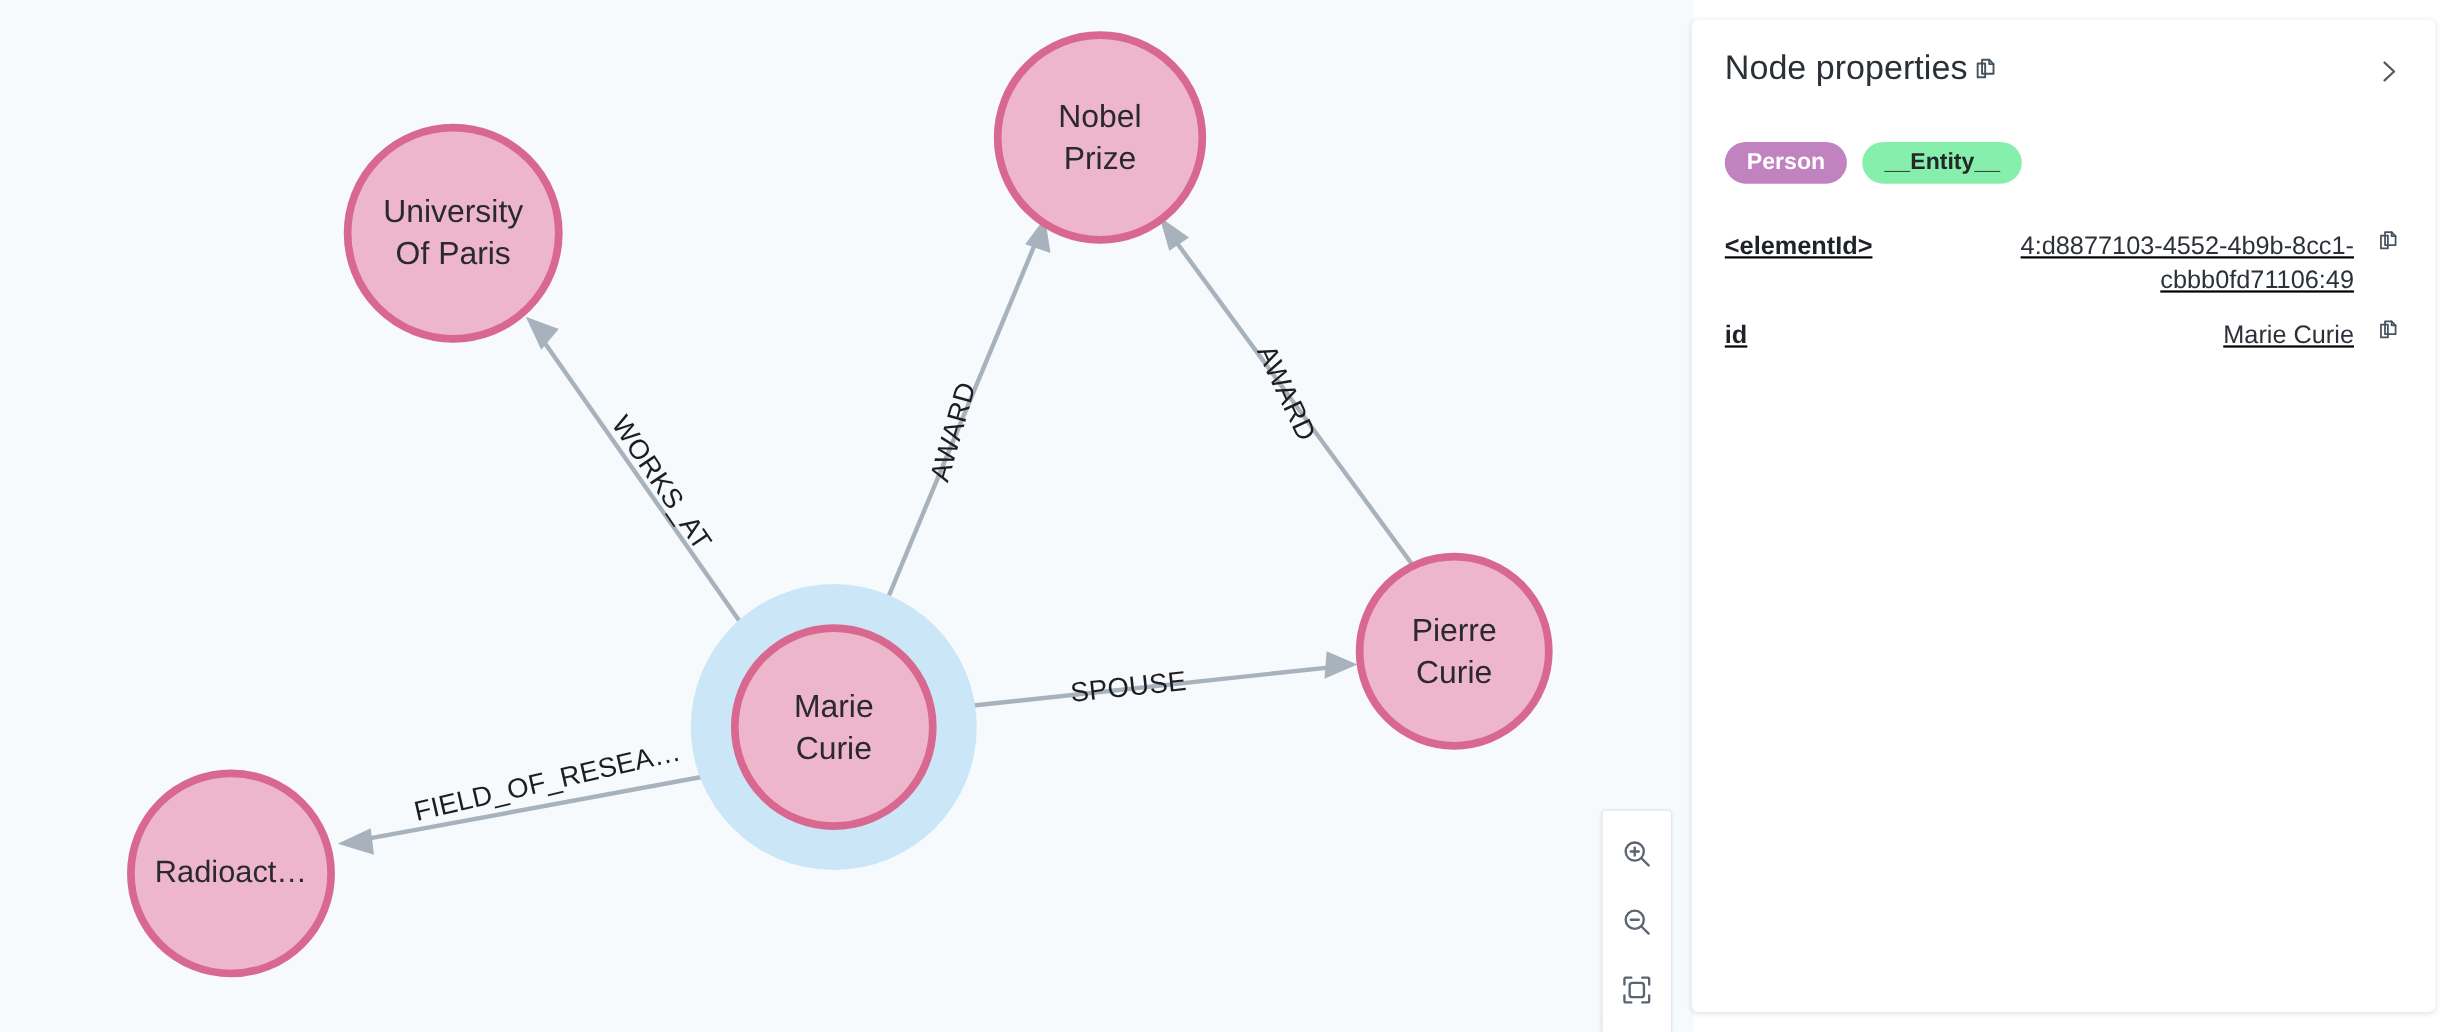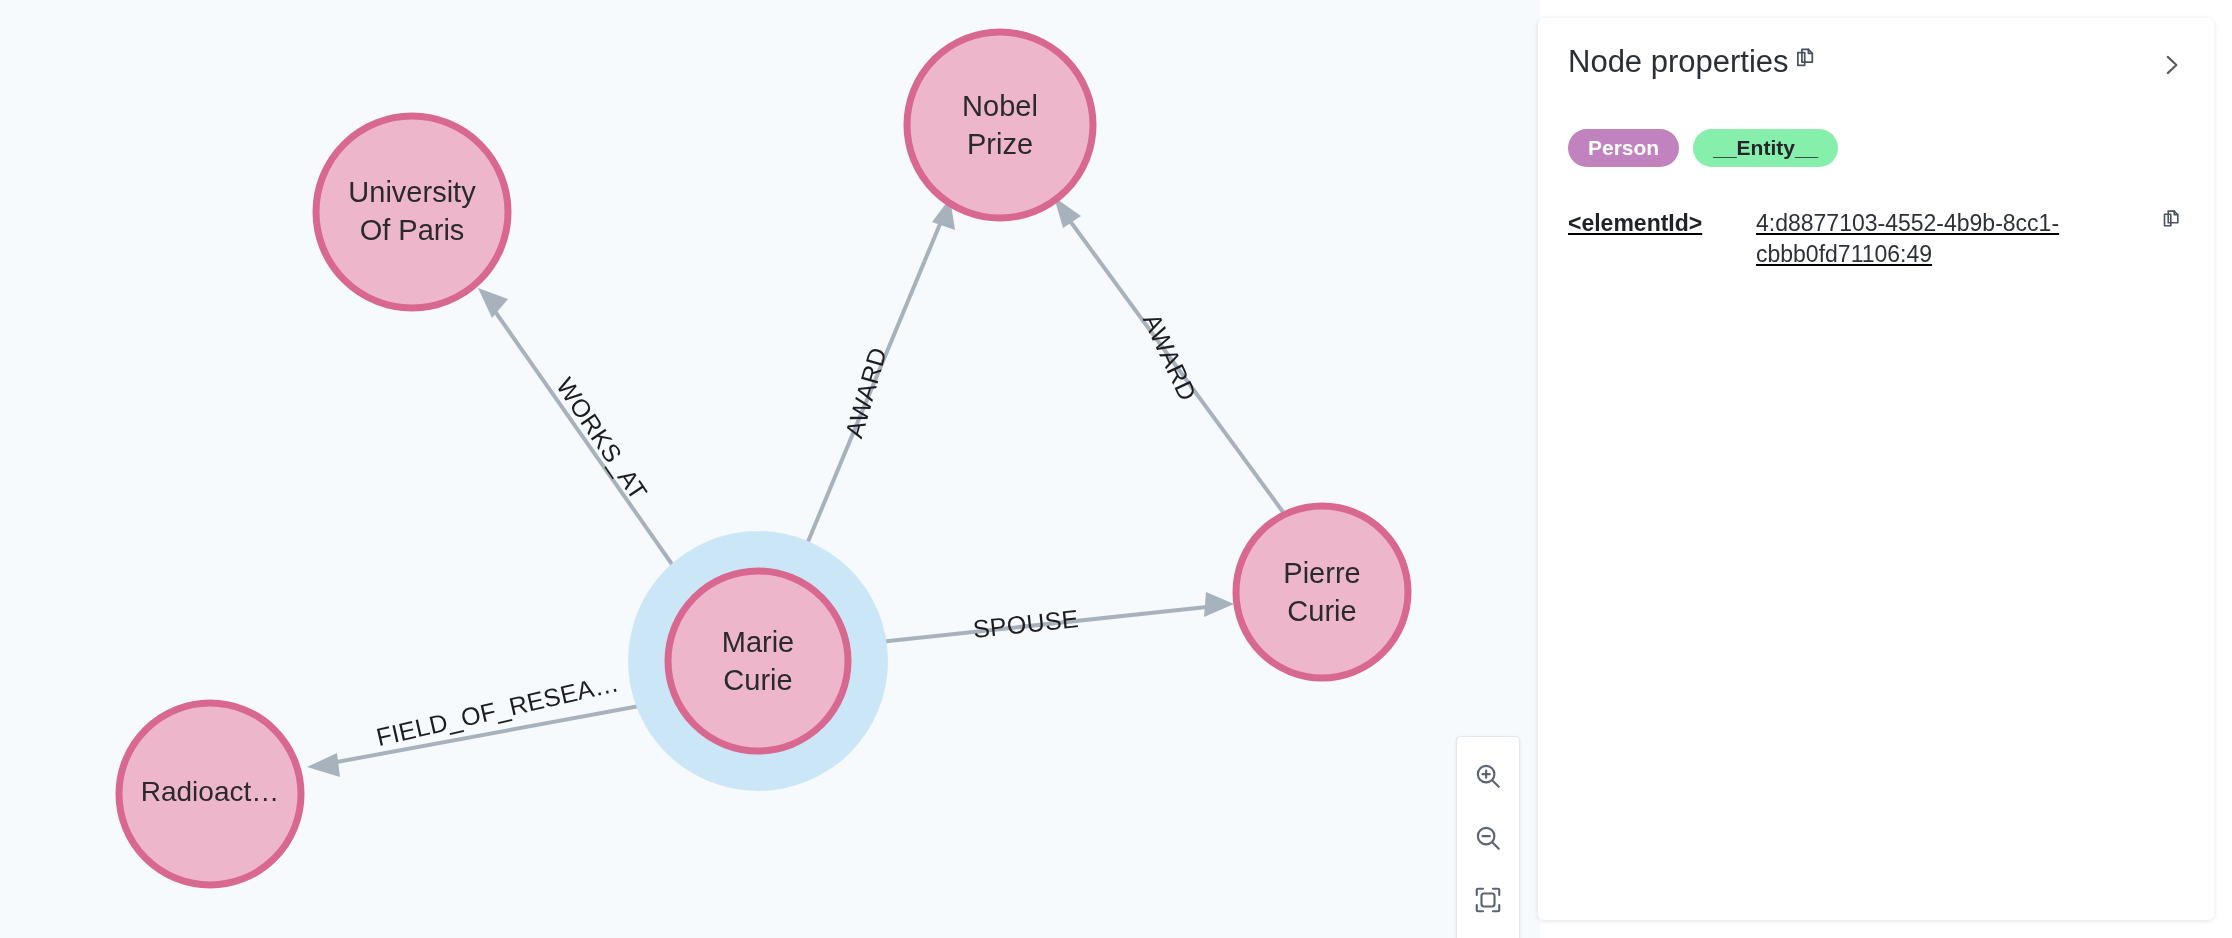--- a/index.html
+++ b/index.html
@@ -88,21 +88,21 @@
   }
 
   #panel-header {
     display: flex;
     align-items: flex-start;
     justify-content: space-between;
     height: 46px;
   }
   #panel-title-wrap {
     display: flex;
-    align-items: flex-start;
+    align-items: flex-end;
     gap: 4px;
   }
   #panel-title {
     font-size: 31px;
     color: #2b2f36;
     font-weight: 400;
     line-height: 1;
     white-space: nowrap;
   }
   .icon-btn { cursor: pointer; display: flex; align-items: center; justify-content: center; }
@@ -143,20 +143,21 @@
     width: 188px;
     font-weight: bold;
     color: #1f2328;
     padding-left: 4px;
     white-space: nowrap;
   }
   td.prop-val {
     color: #2c3138;
     padding-right: 14px;
     word-break: break-word;
+    text-align: right;
   }
   td.prop-copy {
     width: 44px;
     text-align: right;
     padding-right: 2px;
   }
   td.prop-copy .icon-btn { justify-content: flex-end; }
 </style>
 </head>
 <body>
@@ -288,17 +289,30 @@
           <td class="prop-copy">
             <span class="icon-btn">
               <svg width="24" height="24" viewBox="0 0 24 24" fill="none" stroke="#47535f" stroke-width="1.6" stroke-linejoin="round" stroke-linecap="round">
                 <path d="M4.5 6.2 h6.3 v11.6 h-6.3 z"></path>
                 <path d="M8.2 3.1 h6.0 l3.6 3.6 v8.1 h-9.6 z"></path>
                 <path d="M14.2 3.1 v3.6 h3.6"></path>
               </svg>
             </span>
           </td>
         </tr>
+        <tr>
+          <td class="prop-key">id</td>
+          <td class="prop-val">Marie Curie</td>
+          <td class="prop-copy">
+            <span class="icon-btn">
+              <svg width="24" height="24" viewBox="0 0 24 24" fill="none" stroke="#47535f" stroke-width="1.6" stroke-linejoin="round" stroke-linecap="round">
+                <path d="M4.5 6.2 h6.3 v11.6 h-6.3 z"></path>
+                <path d="M8.2 3.1 h6.0 l3.6 3.6 v8.1 h-9.6 z"></path>
+                <path d="M14.2 3.1 v3.6 h3.6"></path>
+              </svg>
+            </span>
+          </td>
+        </tr>
       </tbody>
     </table>
   </div>
 
 </div>
 
 </body></html>

